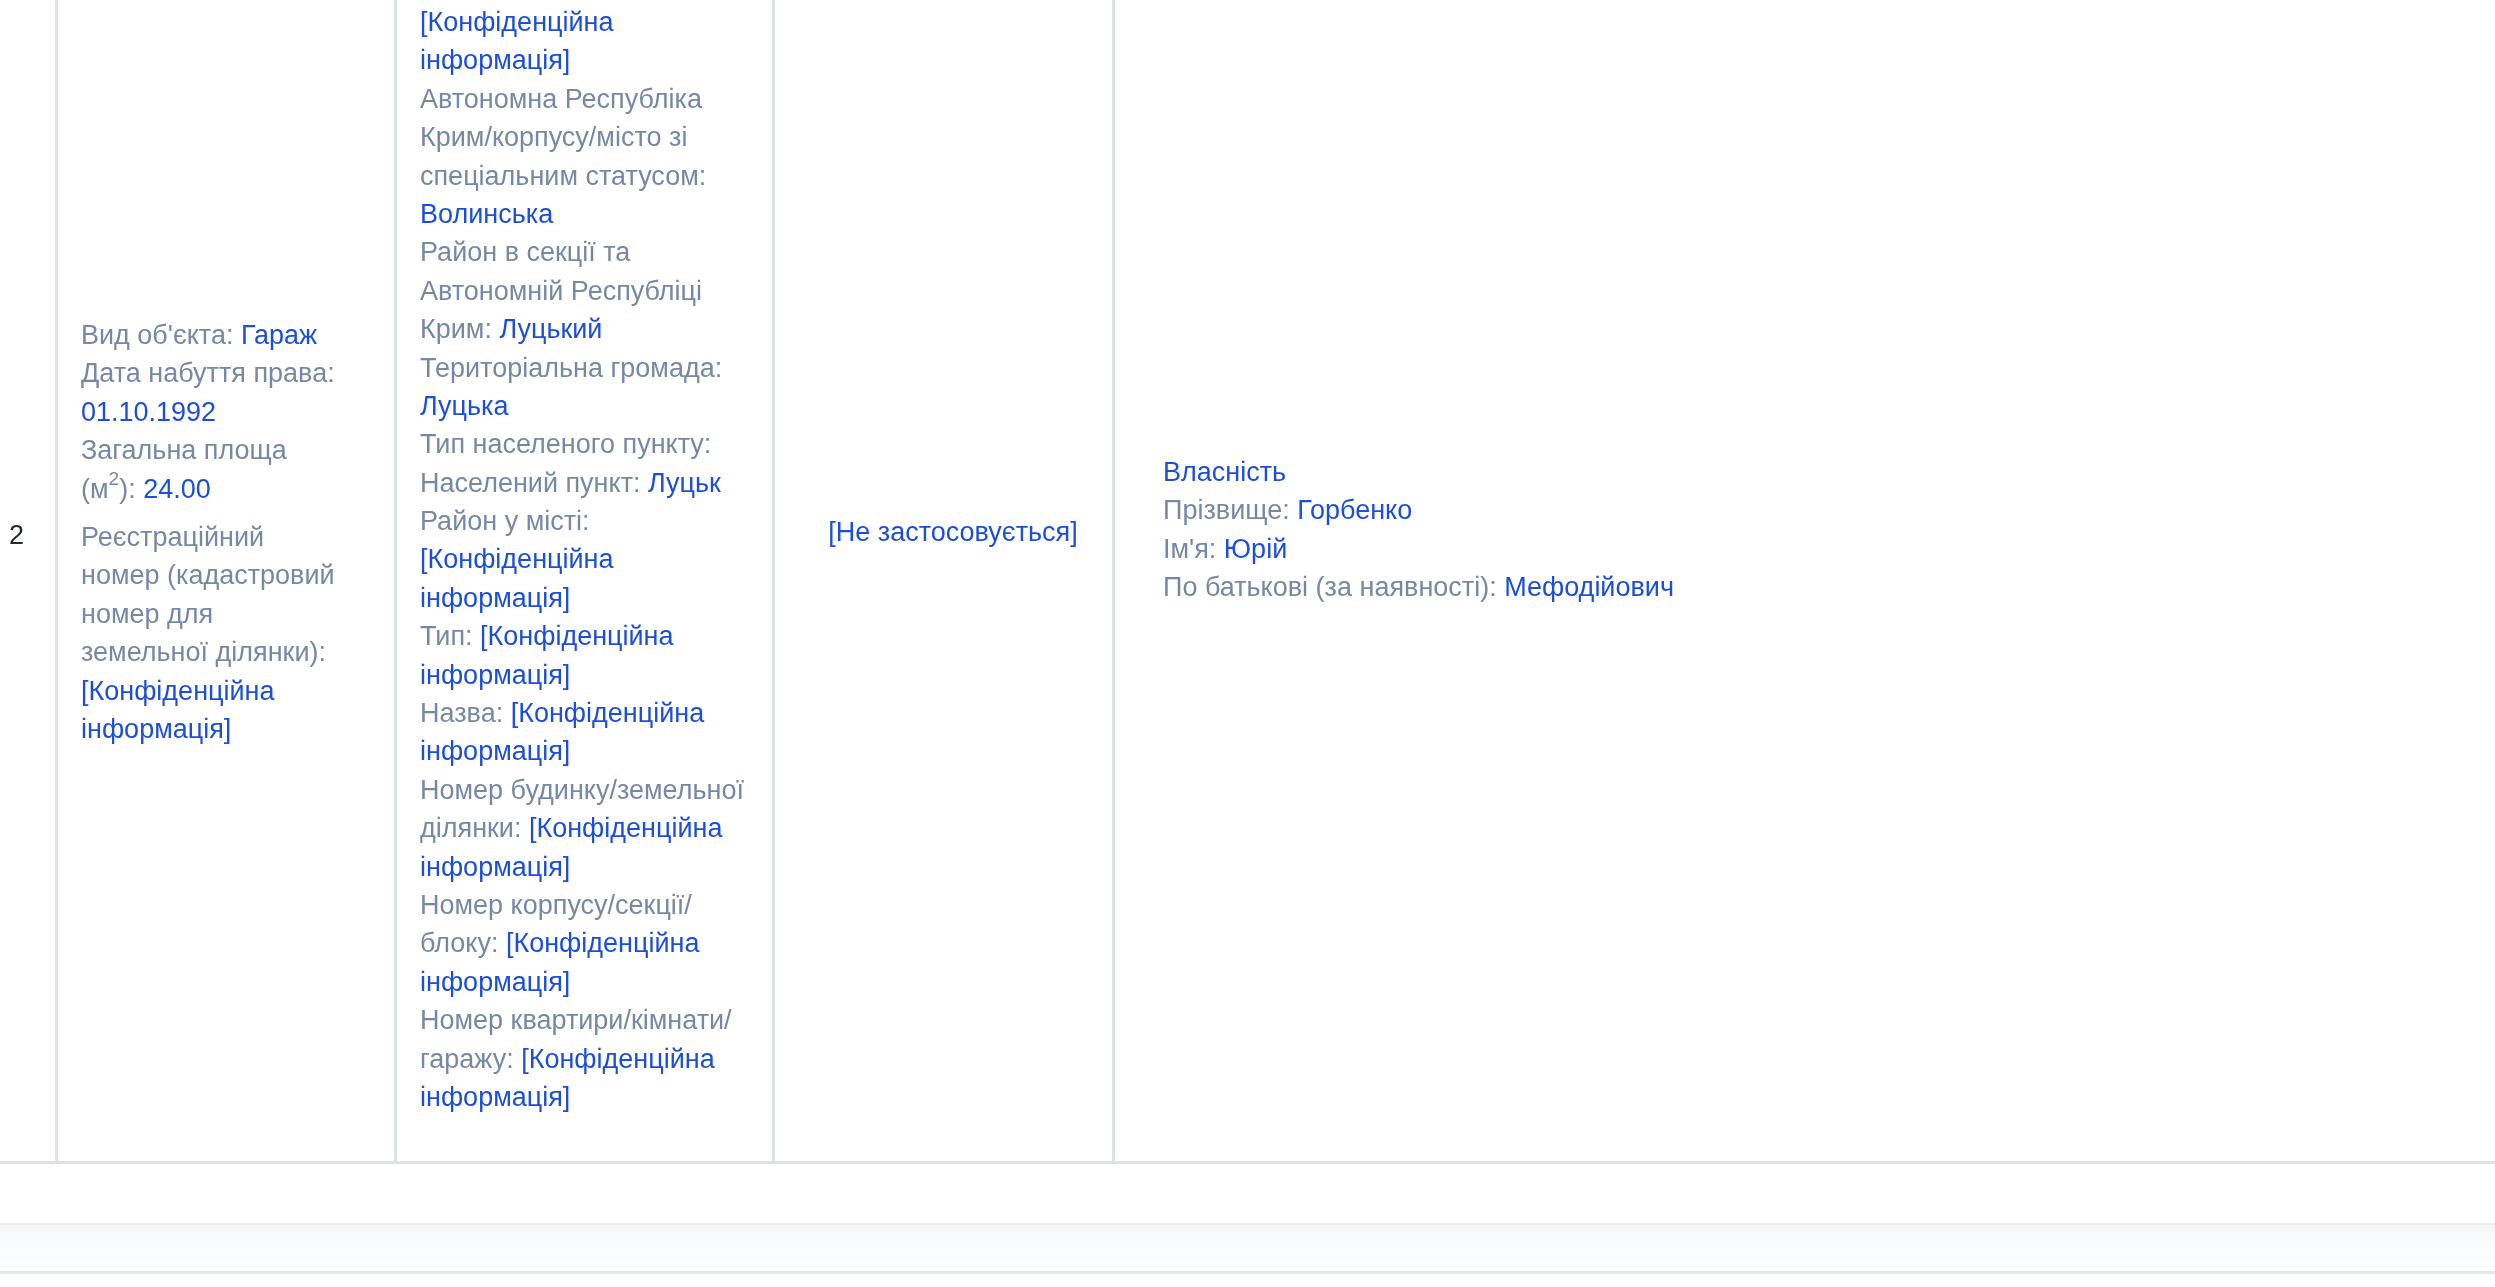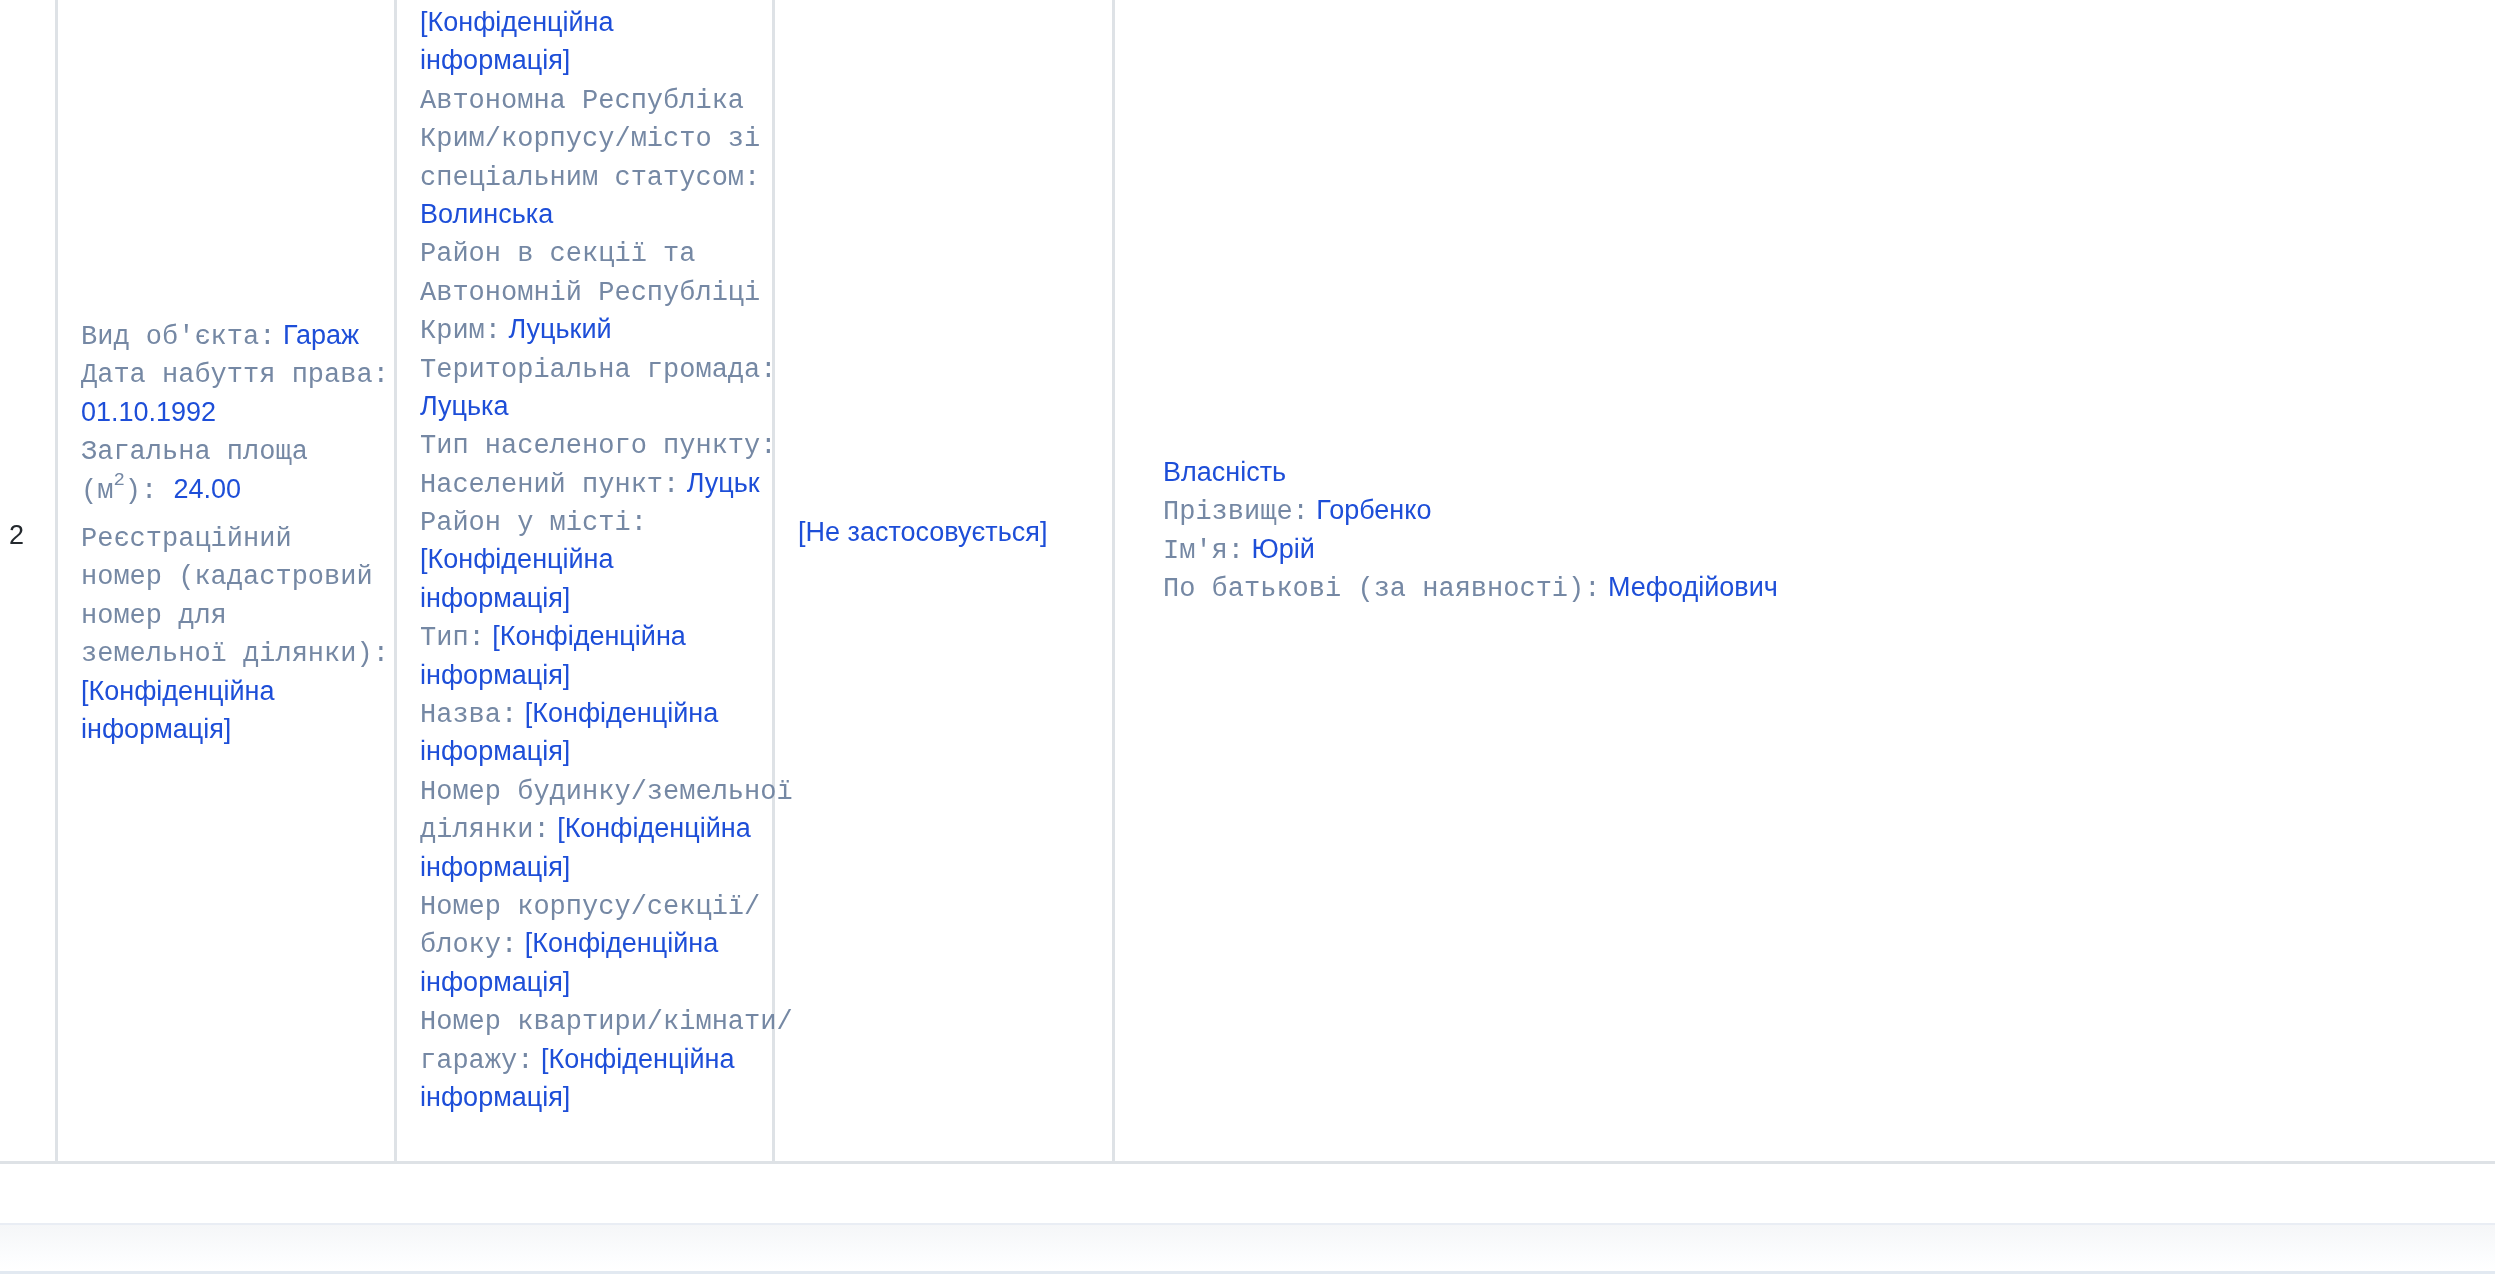--- a/index.html
+++ b/index.html
@@ -31,21 +31,21 @@
   }
   .cell {
     position: absolute;
   }
   .ln {
     height: 38.4px;
     line-height: 38.4px;
     white-space: pre;
   }
   .ln.tall { height: 48.4px; }
-  .lb { color: #7588a4; font-family: Liberation Mono, monospace; }
+  .lb { color: #7588a4; }
   .vl { color: #1d4ed8; }
   .sup {
     font-size: 19px;
     position: relative;
     top: -13px;
   }
   .row-num {
     position: absolute;
     left: 9px;
     top: 516px;
@@ -117,21 +117,21 @@
     <div class="ln"><span class="lb">ділянки:</span><span class="vl"> [Конфіденційна</span></div>
     <div class="ln"><span class="vl">інформація]</span></div>
     <div class="ln"><span class="lb">Номер корпусу/секції/</span></div>
     <div class="ln"><span class="lb">блоку:</span><span class="vl"> [Конфіденційна</span></div>
     <div class="ln"><span class="vl">інформація]</span></div>
     <div class="ln"><span class="lb">Номер квартири/кімнати/</span></div>
     <div class="ln"><span class="lb">гаражу:</span><span class="vl"> [Конфіденційна</span></div>
     <div class="ln"><span class="vl">інформація]</span></div>
   </div>
 
-  <div class="cell" style="left:798px; top:513px; width:310px;">
+  <div class="cell" style="left:798px; top:513px; width:310px;text-align:center;">
     <div class="ln"><span class="vl">[Не застосовується]</span></div>
   </div>
 
   <div class="cell" style="left:1139px; top:453px; width:900px;margin-left:24px;">
     <div class="ln"><span class="vl">Власність</span></div>
     <div class="ln"><span class="lb">Прізвище:</span><span class="vl"> Горбенко</span></div>
     <div class="ln"><span class="lb">Ім'я:</span><span class="vl"> Юрій</span></div>
     <div class="ln"><span class="lb">По батькові (за наявності):</span><span class="vl"> Мефодійович</span></div>
   </div>
 

